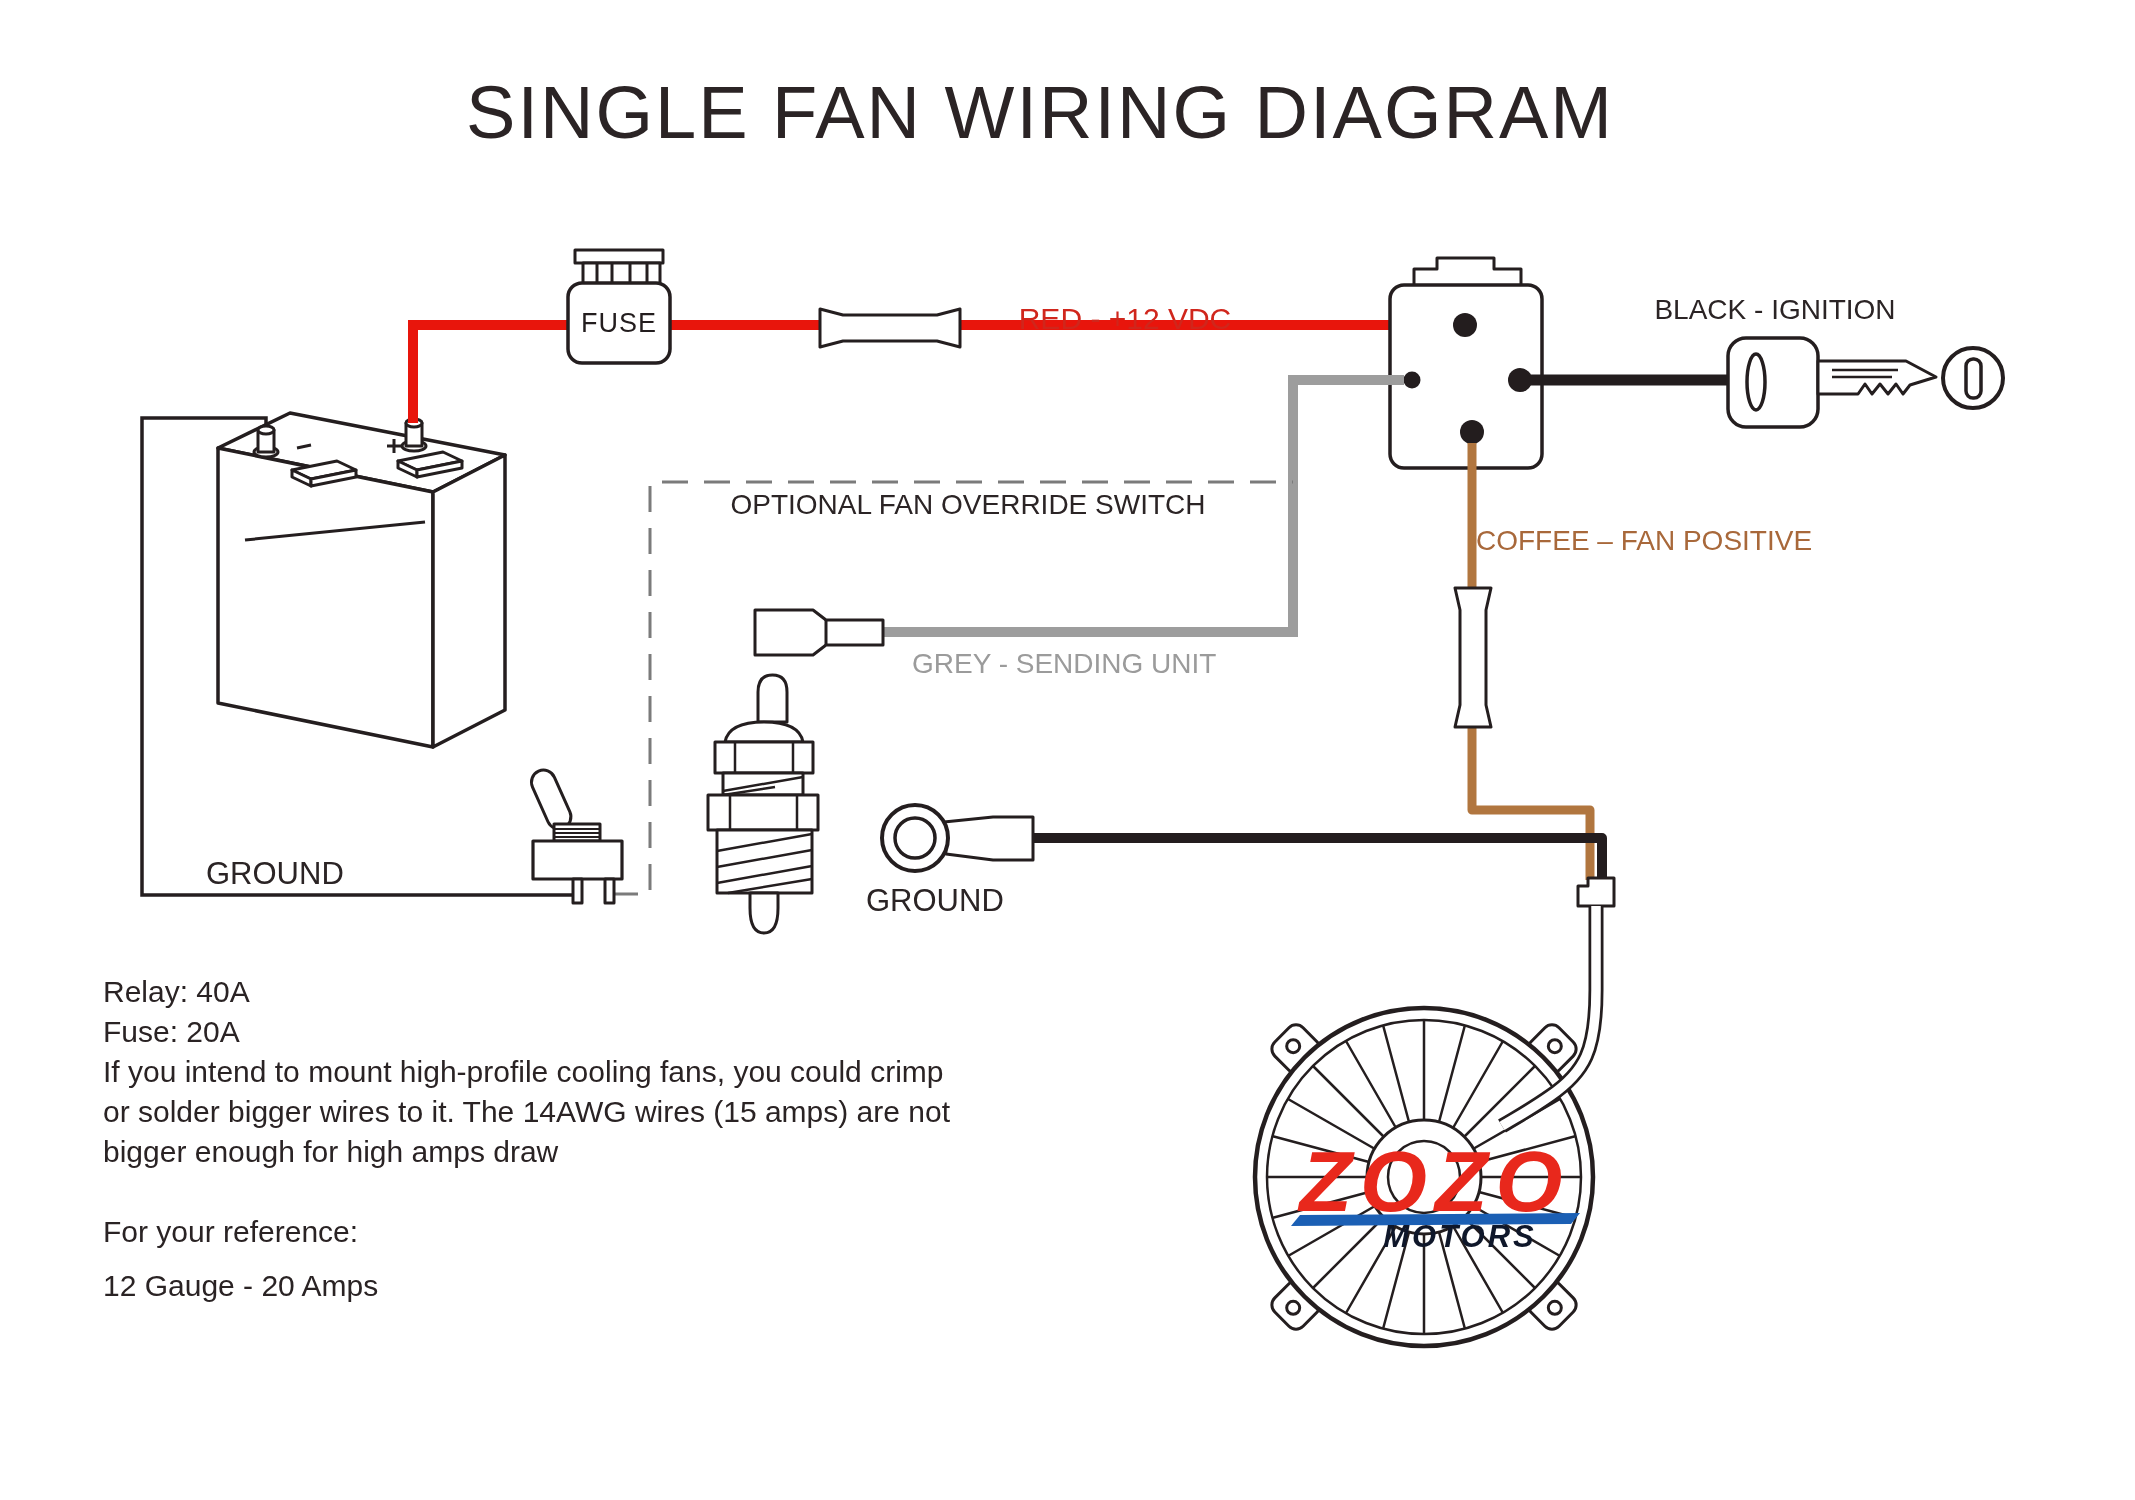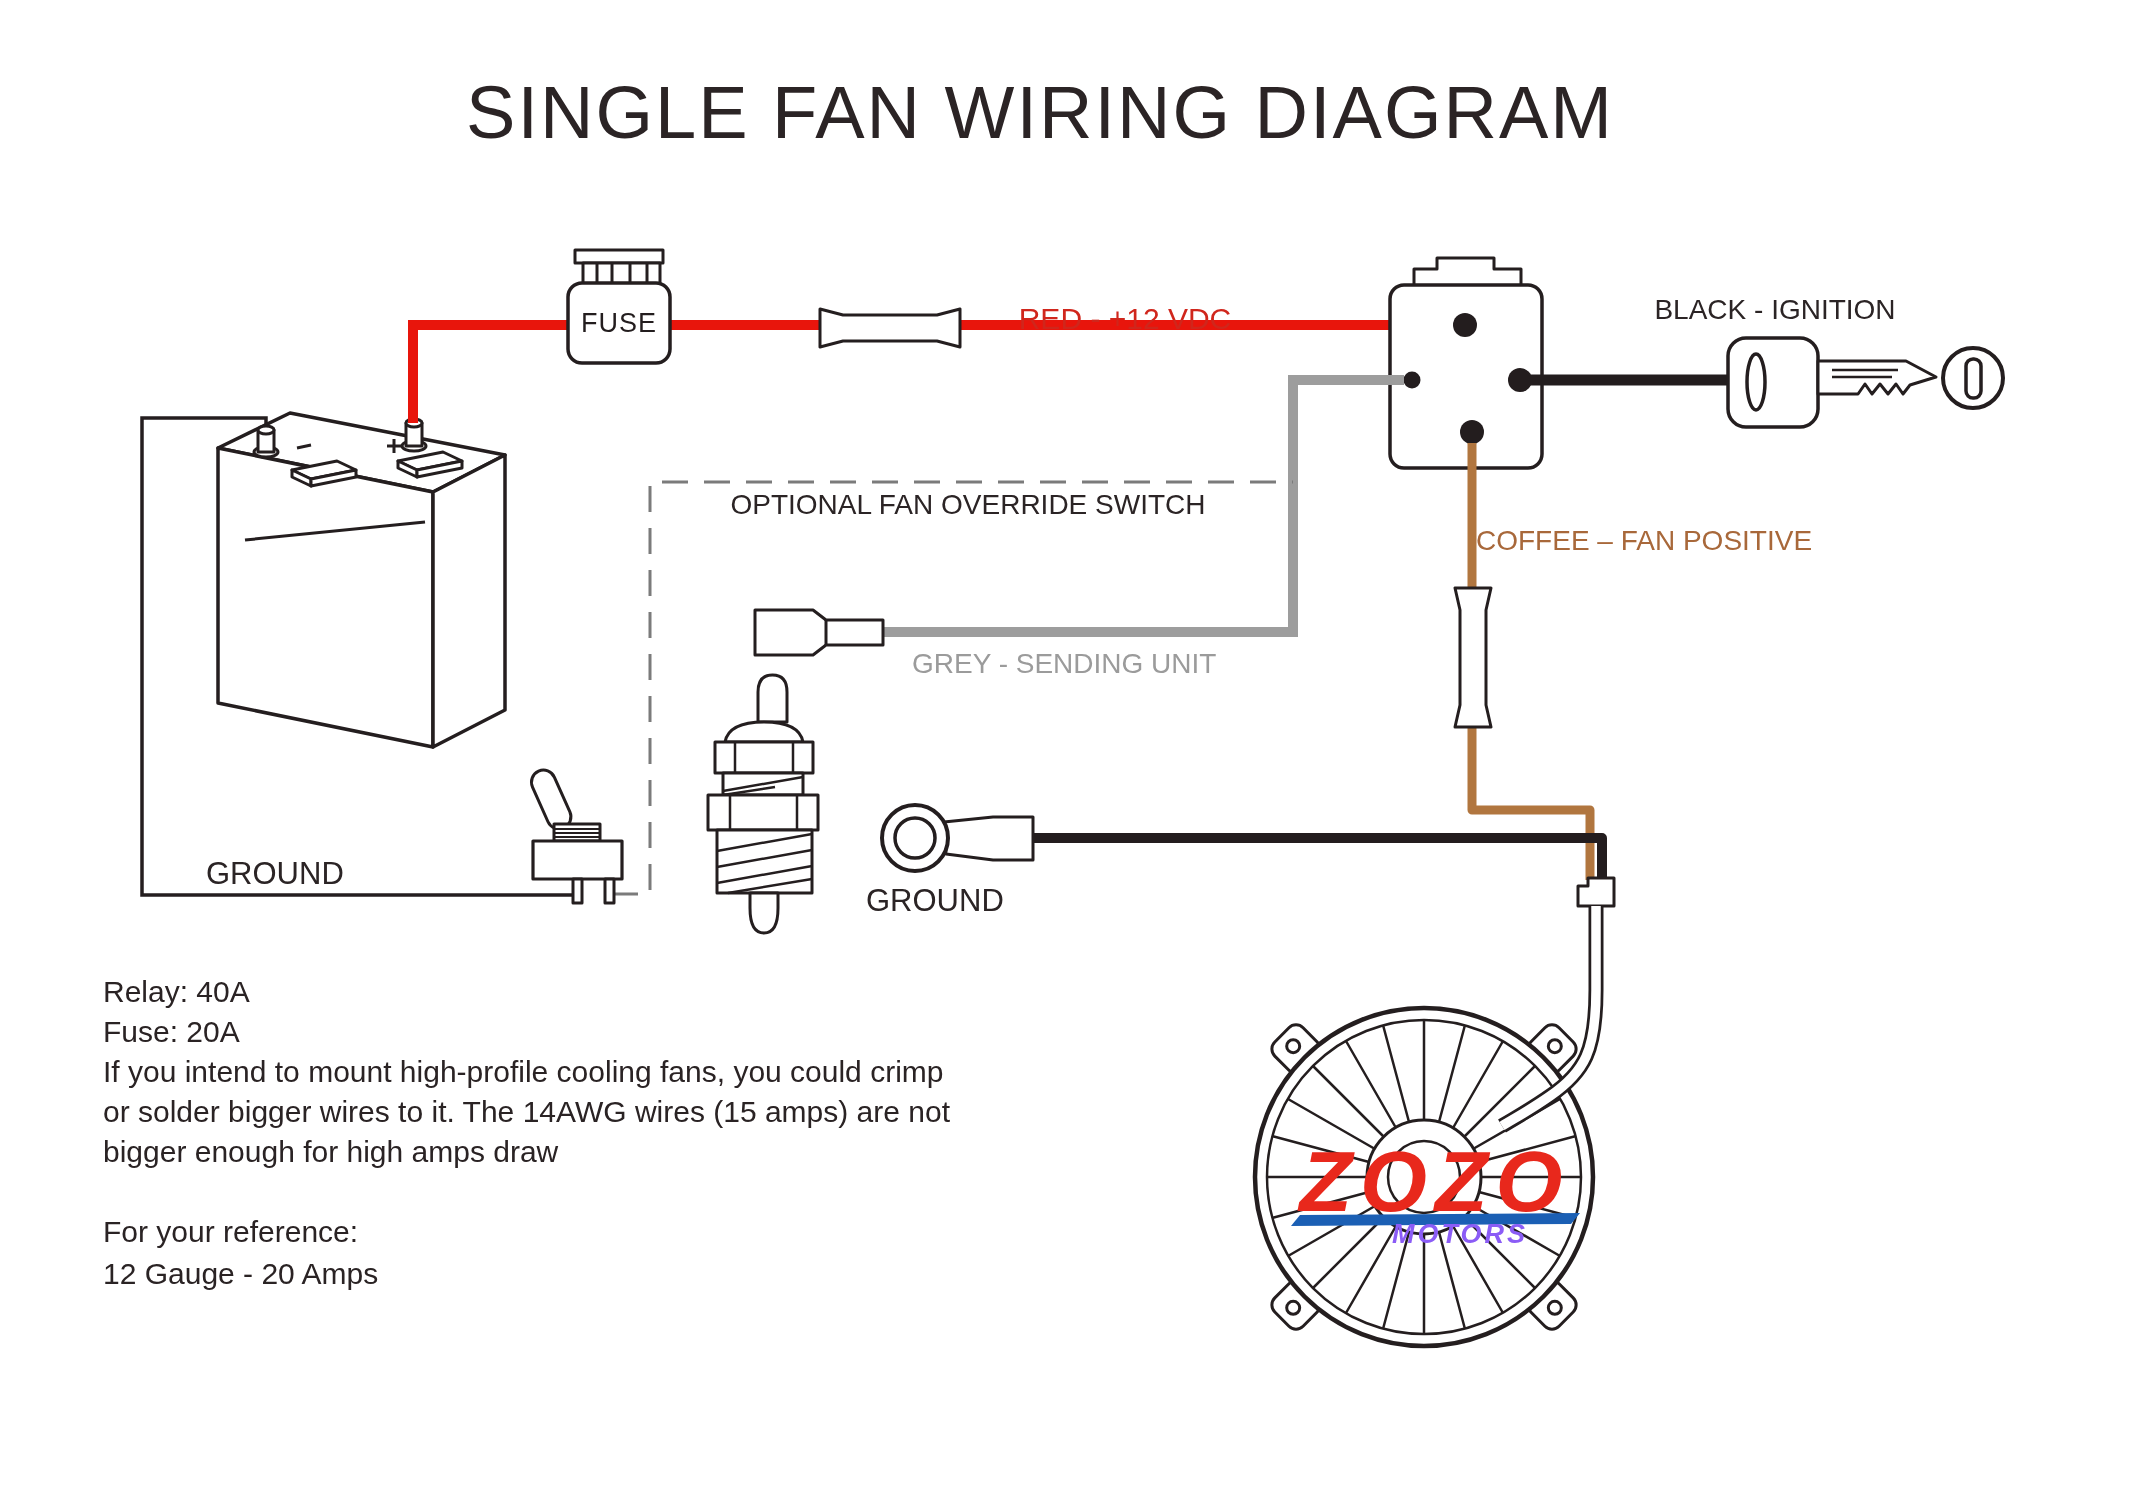--- a/index.html
+++ b/index.html
@@ -13,23 +13,23 @@
   .fuse-label{left:568px;top:309px;width:102px;text-align:center;font-size:27px;letter-spacing:1px;color:#231d1e;}
   .red-label{left:1005px;top:282px;width:240px;text-align:center;font-size:30px;color:#d0261c;margin-top:20px;}
   .ign-label{left:1635px;top:295px;width:280px;text-align:center;font-size:28px;color:#2b2425;}
   .coffee-label{left:1476px;top:526px;font-size:28px;color:#a8683a;}
   .optional-label{left:650px;top:490px;width:560px;text-align:center;font-size:28px;color:#2b2425;padding-left:38px;}
   .grey-label{left:912px;top:649px;font-size:28px;color:#9b9b9b;}
   .ground-left{left:206px;top:857px;font-size:31px;color:#2b2425;}
   .ground-right{left:866px;top:884px;font-size:31px;color:#2b2425;}
   .notes{position:absolute;left:103px;top:972px;font-size:30px;line-height:40px;color:#2a2324;}
   .notes .spacer{height:40px;}
-  .notes .ref-head{margin-bottom:2px;}
+  .notes .ref-head{margin-bottom:14px;}
   .logo-zozo{left:1280px;top:1134px;width:310px;text-align:center;font-size:86px;font-weight:bold;font-style:italic;letter-spacing:8px;color:#e8281c;}
-  .logo-motors{left:1360px;top:1220px;width:200px;text-align:center;font-size:27px;font-weight:bold;font-style:italic;letter-spacing:3px;color:#8b5cf6;}
+  .logo-motors{left:1360px;top:1220px;width:200px;text-align:center;font-size:31px;font-weight:bold;font-style:italic;letter-spacing:3px;color:#0f172a;}
 </style>
 </head>
 <body>
 
 <div class="stage">
 
   <svg class="art" viewBox="0 0 2135 1500">
 
     <g fill="none" stroke="#241e1f" stroke-width="3.5">
       <path d="M266,430 V418 H142 V895 H576"></path>

